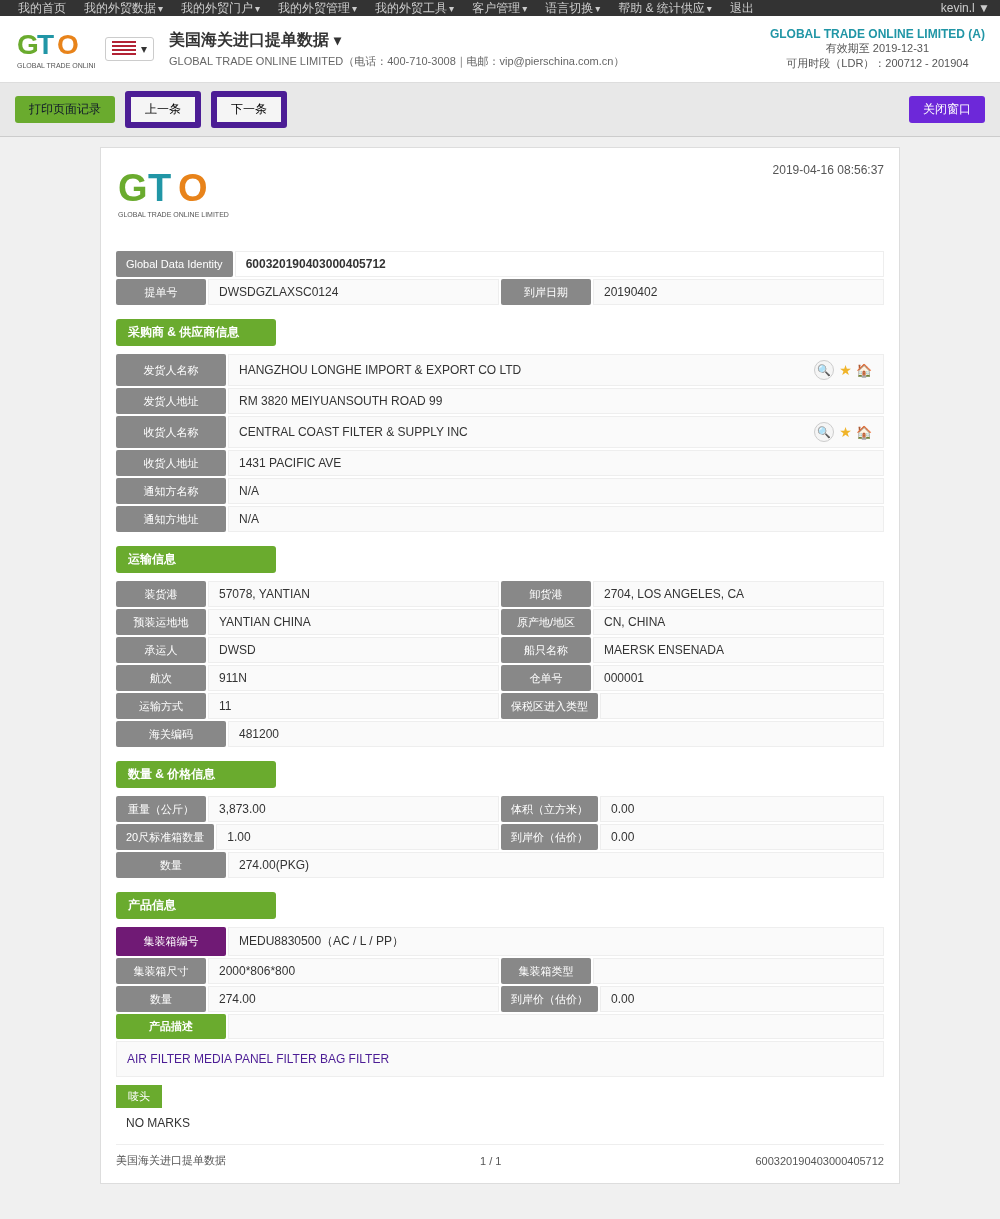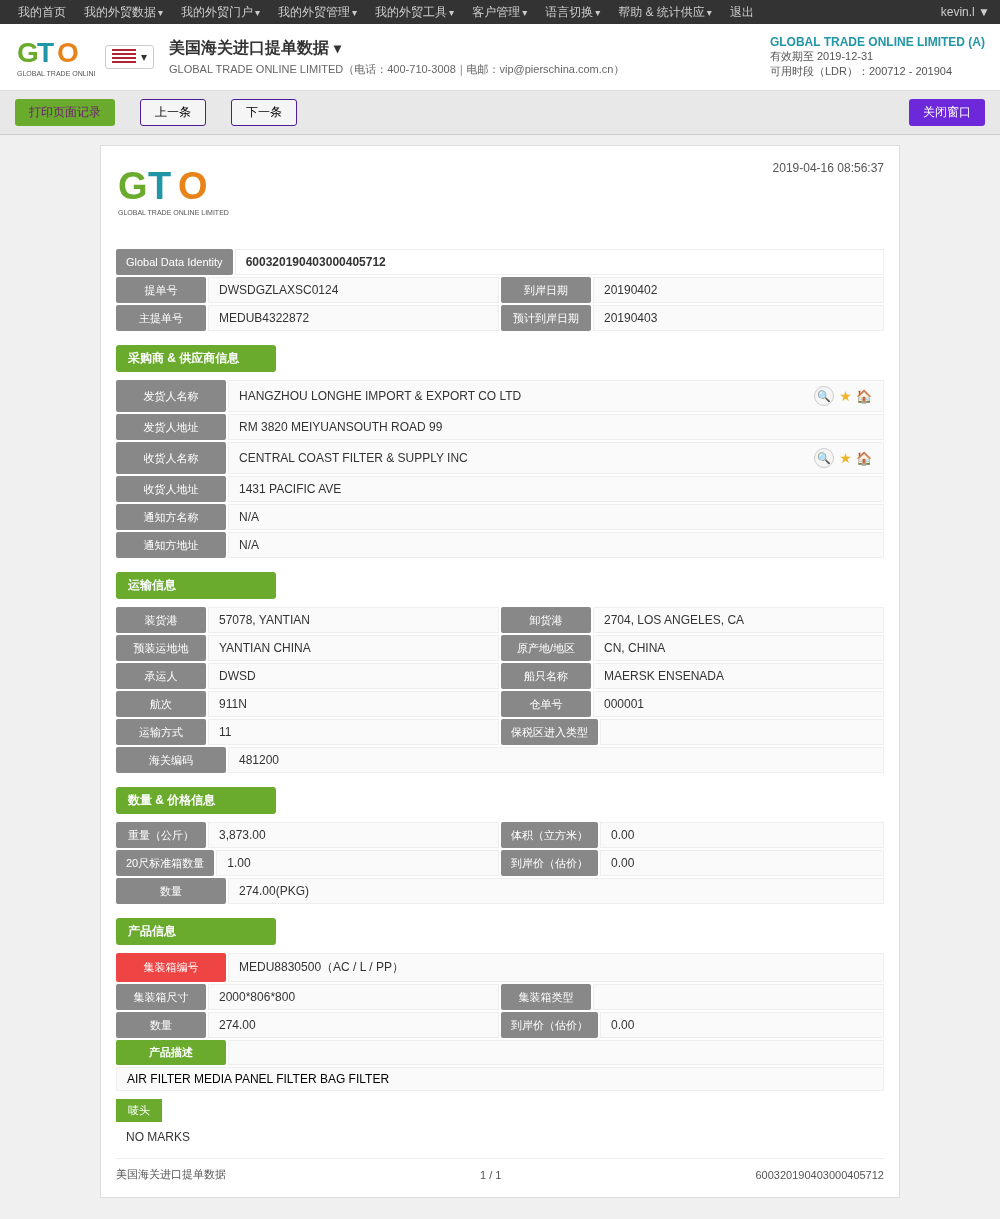--- a/index.html
+++ b/index.html
@@ -5,21 +5,21 @@
     * { box-sizing: border-box; margin: 0; padding: 0; }
     body { font-family: Arial, sans-serif; font-size: 12px; background: #f0f0f0; color: #333; }
 
     
     .top-nav {
       background: #333;
       color: #ccc;
       display: flex;
       align-items: center;
       padding: 0 10px;
-      height: 24px;
+      height: 16px;
       font-size: 12px;
     }
     .top-nav .nav-items { display: flex; gap: 2px; flex: 1; }
     .top-nav .nav-item {
       padding: 4px 8px;
       cursor: pointer;
       white-space: nowrap;
       display: flex; align-items: center; gap: 2px;
     }
     .top-nav .user-info { color: #ccc; }
@@ -44,50 +44,49 @@
       border-radius: 3px;
     }
     .flag-us {
       width: 24px; height: 16px;
       background: linear-gradient(#B22234 0%, #B22234 12.5%, #fff 12.5%, #fff 25%, #B22234 25%, #B22234 37.5%, #fff 37.5%, #fff 50%, #B22234 50%, #B22234 62.5%, #fff 62.5%, #fff 75%, #B22234 75%, #B22234 87.5%, #fff 87.5%, #fff 100%);
       display: inline-block;
     }
     .page-title-area { margin-left: 15px; flex: 1; }
     .page-title { font-size: 16px; font-weight: bold; color: #333; display: flex; align-items: center; gap: 5px; }
     .page-subtitle { font-size: 11px; color: #666; margin-top: 3px; }
-    .company-info-right { text-align: left; margin-left: 8px; }
+    .company-info-right { text-align: center; margin-left: 8px; }
     .company-name-right { color: #2196a6; font-weight: bold; font-size: 12px; }
     .validity-info { font-size: 11px; color: #555; }
 
     
     .toolbar {
       background: #e8e8e8;
       padding: 8px 15px;
       display: flex;
       align-items: center;
       gap: 10px;
       border-bottom: 1px solid #ccc;
     }
     .btn-print {
       background: #6aab2e;
-      color: #701a75;
+      color: #0f172a;
       border: none;
       padding: 5px 14px;
       cursor: pointer;
       border-radius: 3px;
       font-size: 12px;
     }
     .btn-nav {
       background: #f5f5f5;
-      border: 1px solid #4c1d95;
+      border: 6px solid #4c1d95;
       padding: 4px 14px;
       cursor: pointer;
       border-radius: 3px;
       font-size: 12px;
-      margin-left: 15px;
     }
     .btn-close {
       background: #6d28d9;
       color: #fff;
       border: none;
       padding: 5px 14px;
       cursor: pointer;
       border-radius: 3px;
       font-size: 12px;
       margin-left: auto;
@@ -128,21 +127,21 @@
       background: #888;
       color: #fff;
       padding: 5px 10px;
       min-width: 110px;
       text-align: center;
       font-size: 11px;
       display: flex; align-items: center; justify-content: center;
       border-radius: 2px;
       margin-right: 2px;
     }
-    .field-label.orange { background: #ef4444; text-align: center; }
+    .field-label.orange { background: #701a75; text-align: center; }
     .field-label.green { background: #6aab2e; font-weight: bold; }
     .field-value {
       flex: 1;
       padding: 5px 10px;
       font-size: 12px;
       border: 1px solid #eee;
       background: #fafafa;
       display: flex; align-items: center;
     }
     .field-value.full-id {
@@ -203,23 +202,23 @@
       align-items: center;
       padding: 8px 0 0 0;
       margin-top: 10px;
       border-top: 1px solid #eee;
       font-size: 11px;
       color: #555;
     }
 
     
     .product-desc-area {
-      padding: 4px 10px;
-      font-size: 12px;
-      color: #000000;
+      padding: 10px 10px;
+      font-size: 12px;
+      color: #4c1d95;
       background: #fafafa;
       border: 1px solid #eee;
       margin-bottom: 2px;
     }
 
     
     .marks-label {
       background: #6aab2e;
       color: #fff;
       padding: 4px 12px;
@@ -346,30 +345,20 @@
         <div class="field-label">提单号</div>
         <div class="field-value">DWSDGZLAXSC0124</div>
       </div>
       <div class="field-half">
         <div class="field-label">到岸日期</div>
         <div class="field-value">20190402</div>
       </div>
     </div>
 
     
-    <div class="field-row-2col">
-      <div class="field-half">
-        <div class="field-label">主提单号</div>
-        <div class="field-value">MEDUB4322872</div>
-      </div>
-      <div class="field-half">
-        <div class="field-label">预计到岸日期</div>
-        <div class="field-value">20190403</div>
-      </div>
-    </div>
 
     
     <div class="section-header">采购商 &amp; 供应商信息</div>
 
     
     <div class="field-row">
       <div class="field-label">发货人名称</div>
       <div class="field-value">
         <span>HANGZHOU LONGHE IMPORT &amp; EXPORT CO LTD</span>
         <div class="field-icons">

